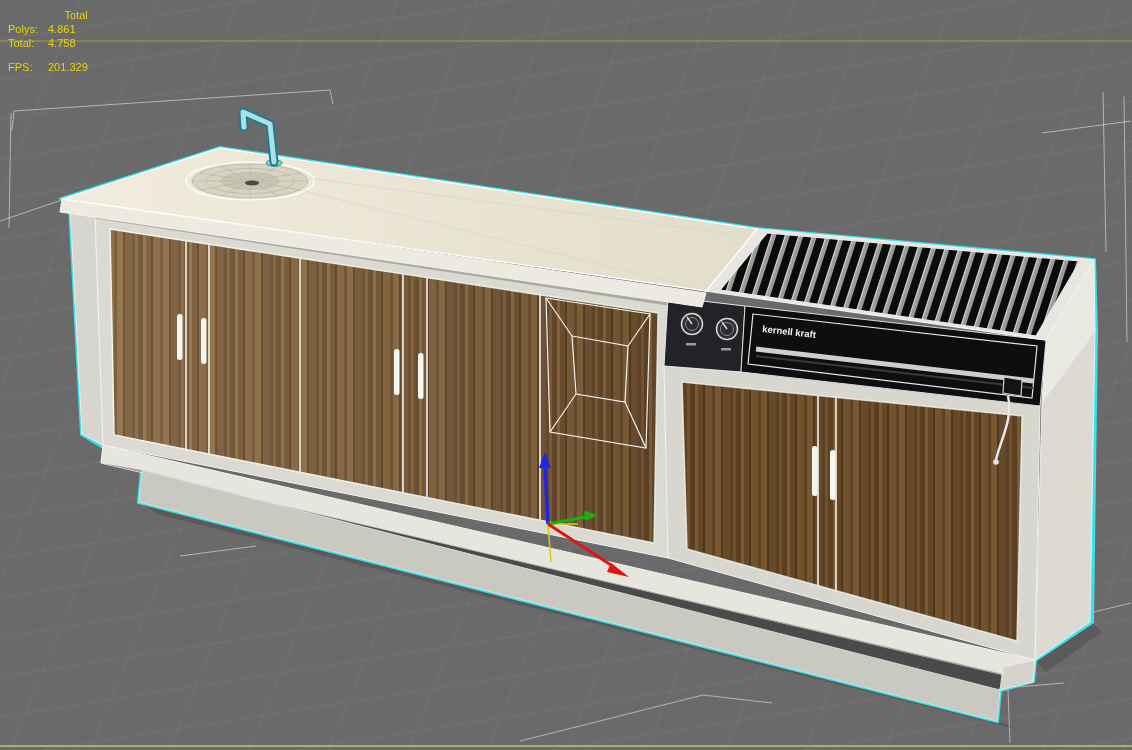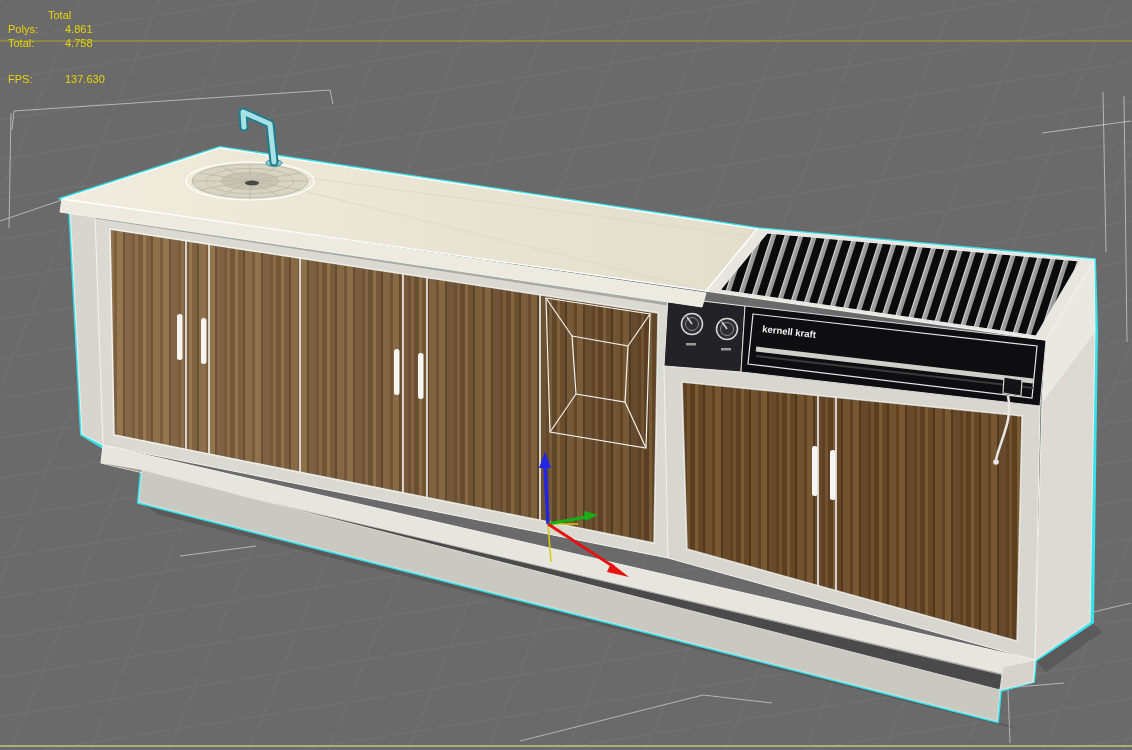--- a/index.html
+++ b/index.html
@@ -1,24 +1,24 @@
 <!DOCTYPE html>
 <html><head>
 <meta charset="utf-8">
 <style>
   html,body{margin:0;padding:0;background:#6a6a6a;}
   #viewport{position:relative;width:1132px;height:750px;overflow:hidden;
             font-family:"Liberation Sans",sans-serif;}
   #scene{position:absolute;top:0;left:0;}
   .stats{position:absolute;top:8px;left:8px;color:#e9d50c;font-size:11px;
          line-height:14px;font-family:"Liberation Sans",sans-serif;}
-  .stats .hdr{margin-left:40px;}
-  .stats .row{display:flex;gap:17px;}
+  .stats .hdr{text-align:right;}
+  .stats .row{display:flex;}
   .stats .lbl{width:40px;}
-  .stats .fps{margin-top:22px;}
+  .stats .fps{margin-top:10px;}
   svg text{font-family:"Liberation Sans",sans-serif;}
 </style>
 </head>
 <body>
 
 <div id="viewport">
 <svg id="scene" width="1132" height="750" viewBox="0 0 1132 750">
   <defs>
     <pattern id="gridP" width="86" height="46" patternUnits="userSpaceOnUse" patternTransform="matrix(0.988,-0.155,-0.38,0.925,0,0)">
       <path d="M0,0 H86 M0,0 V46" stroke="#7b7b7b" stroke-width="1" fill="none"></path>
@@ -197,16 +197,16 @@
   <div class="row">
     <span class="lbl">Polys:</span>
     <span class="val">4.861</span>
   </div>
   <div class="row">
     <span class="lbl">Total:</span>
     <span class="val">4.758</span>
   </div>
   <div class="row fps">
     <span class="lbl">FPS:</span>
-    <span class="val">137.630</span>
+    <span class="val">201.329</span>
   </div>
 </div>
 </div>
 
 </body></html>

